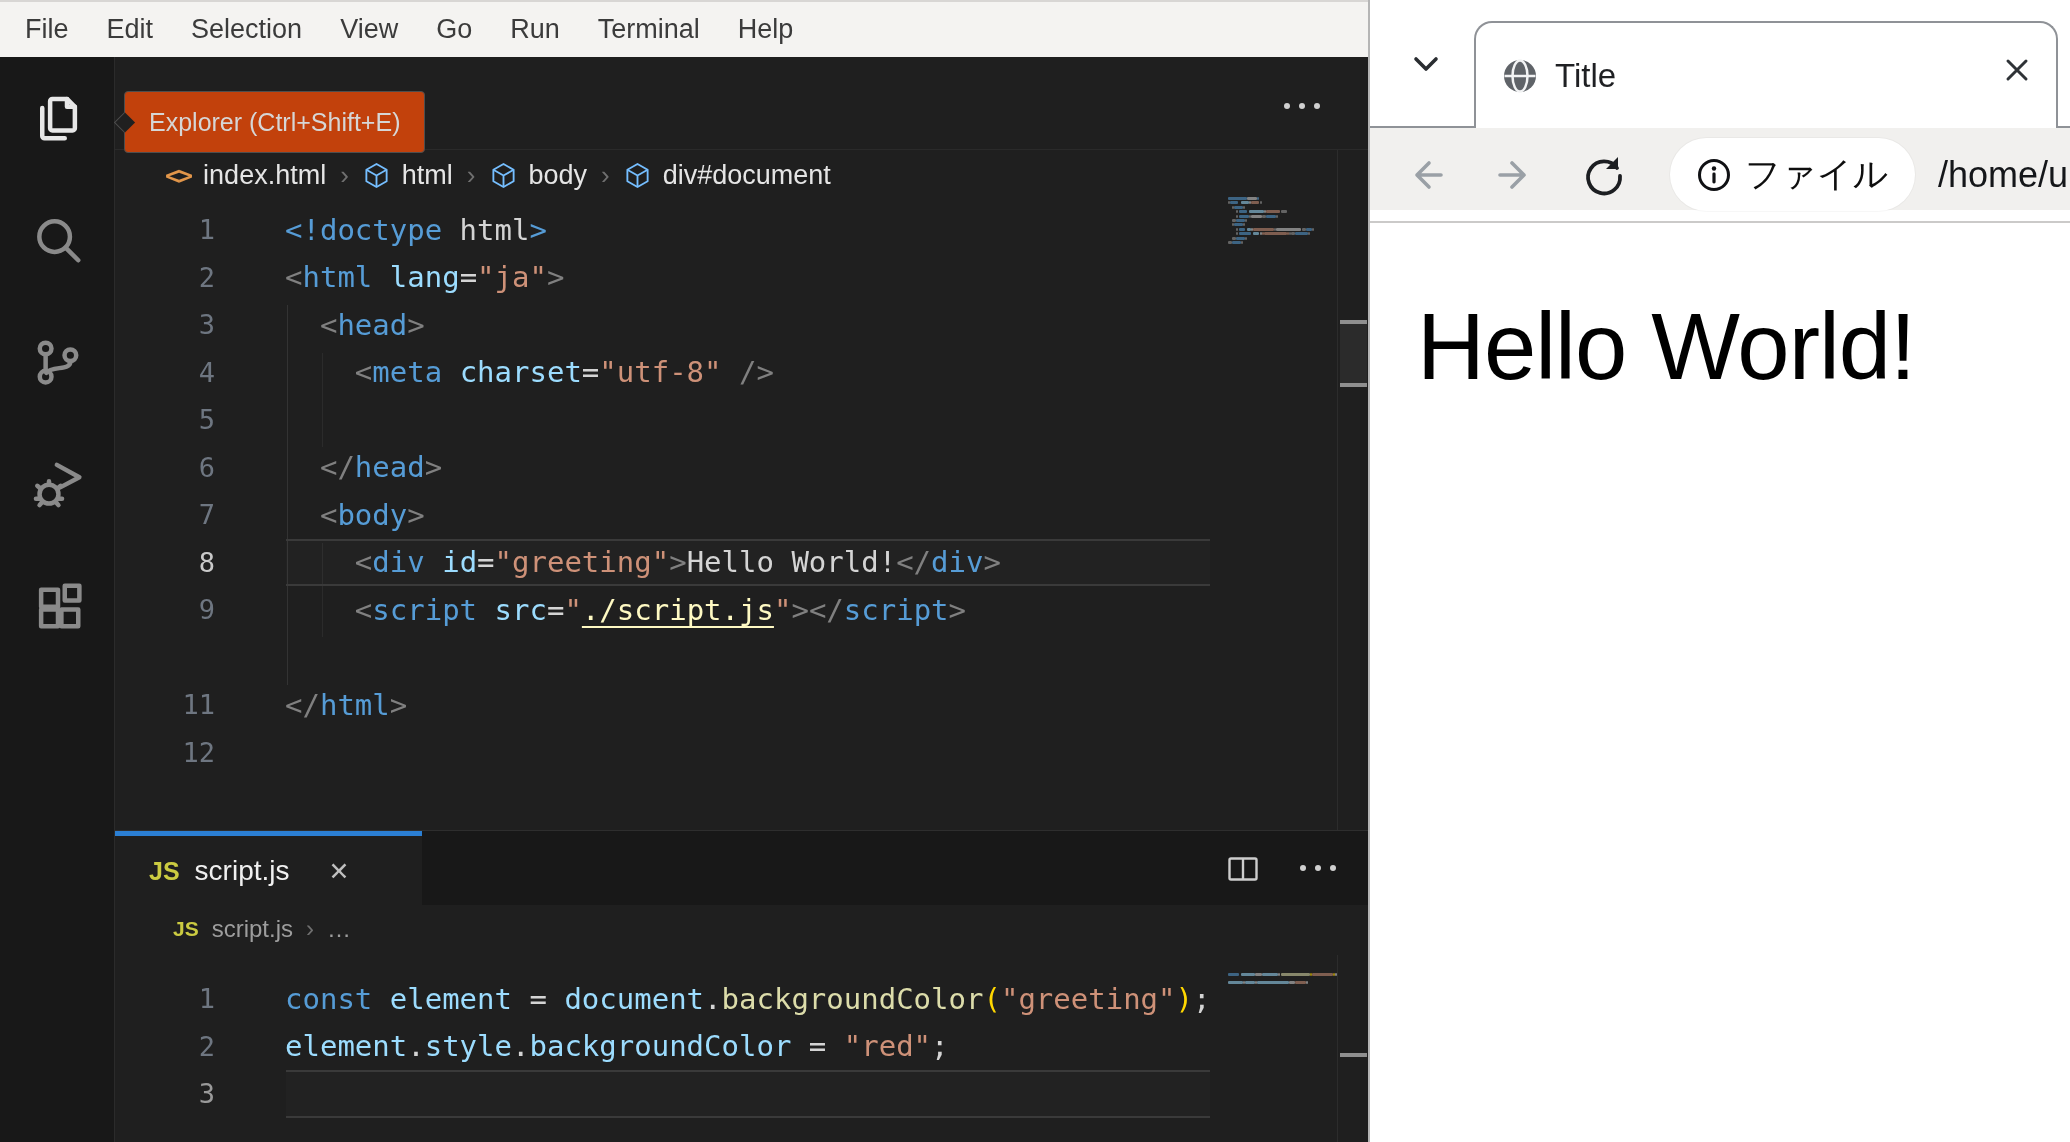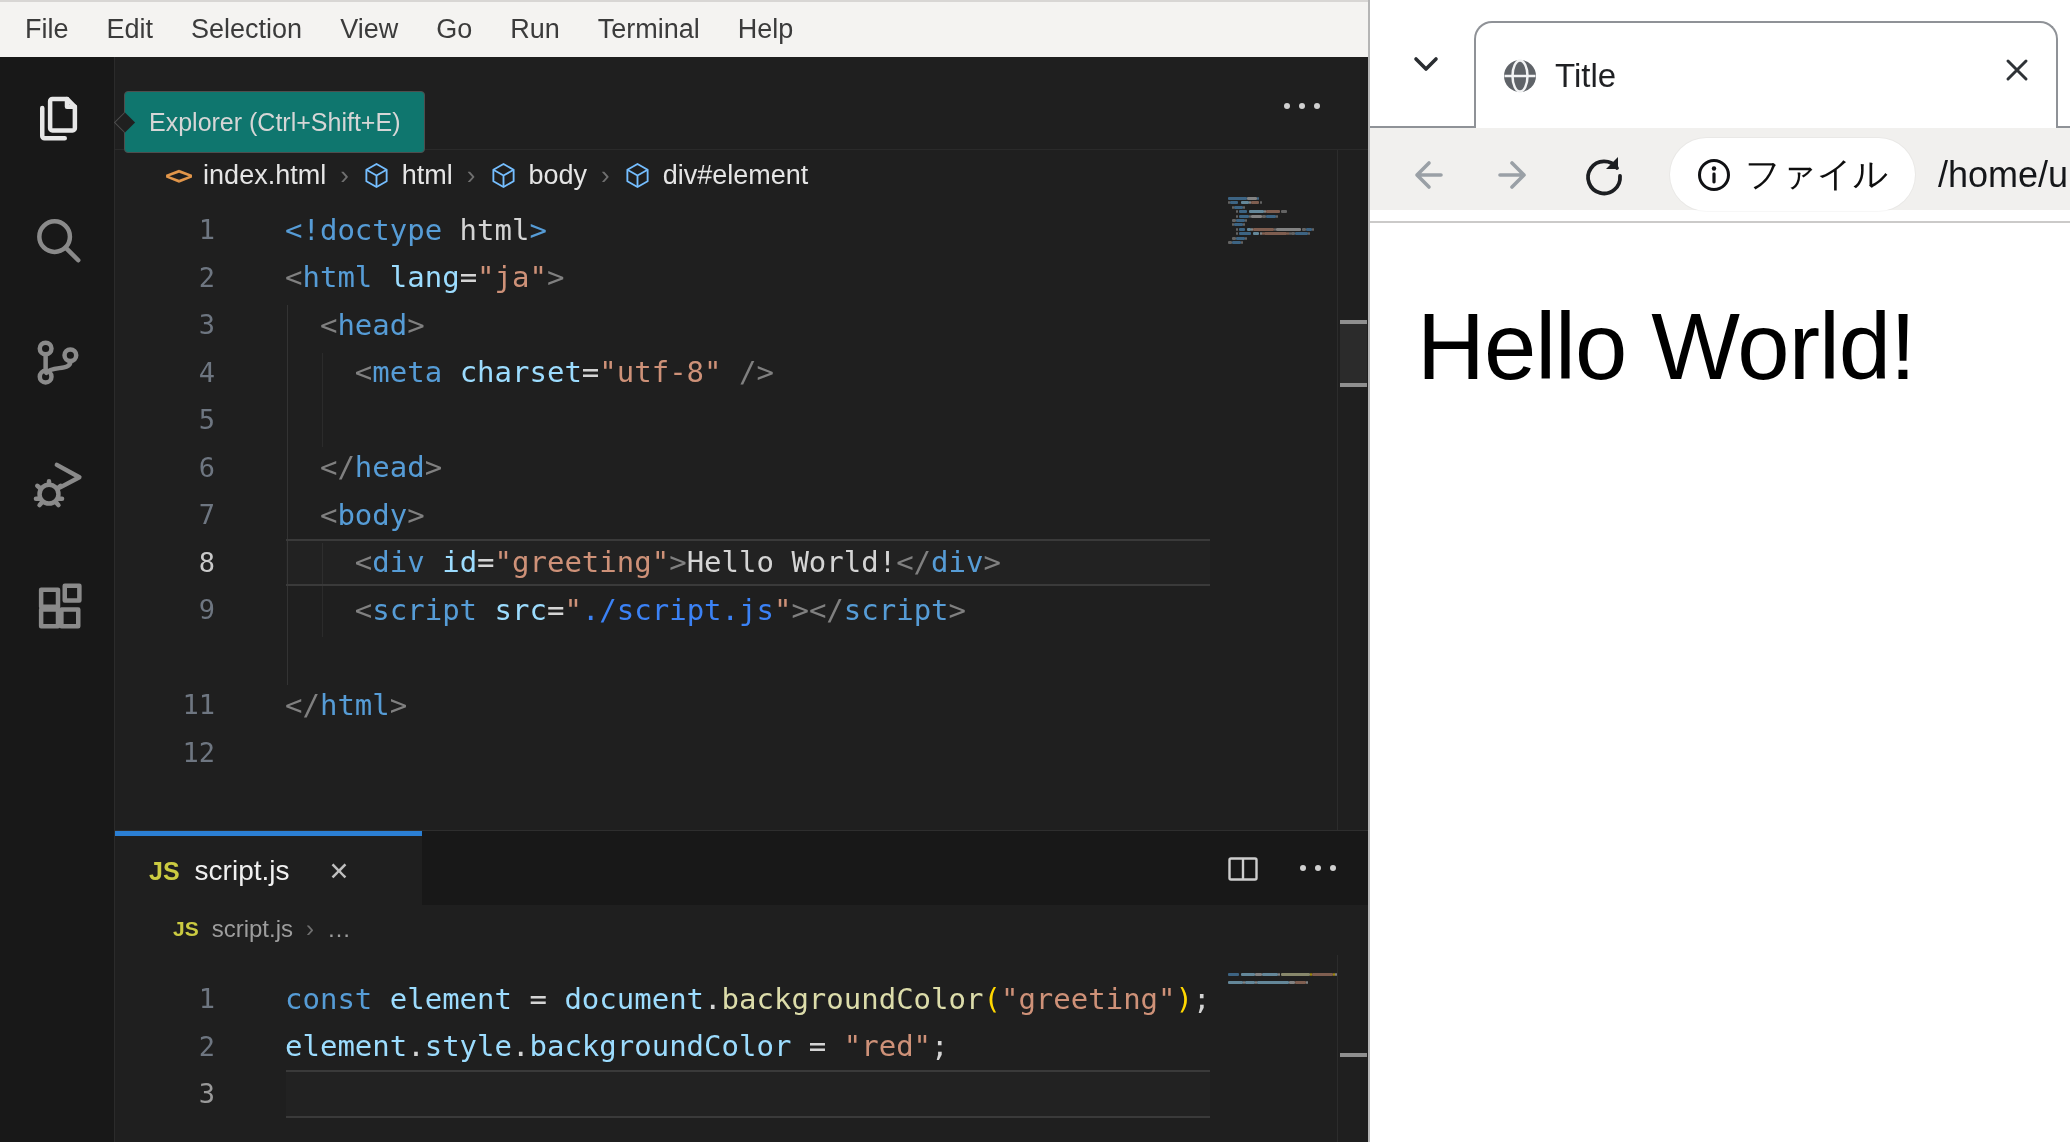--- a/index.html
+++ b/index.html
@@ -32,21 +32,21 @@
   .js-badge{color:#cbcb41;font-weight:bold;font-family:"Liberation Sans",sans-serif}
 
   .codeview{position:absolute;left:0;right:0;top:0;bottom:0;pointer-events:none}
   .line{position:absolute;left:0;width:1095px;height:47.5px;display:flex;align-items:center;pointer-events:auto}
   .ln{width:100px;text-align:right;font-family:"DejaVu Sans Mono",monospace;font-size:27px;color:#6e7681;flex:none}
   .ln.cur8{color:#c9c9c9}
   .ln.cur3{color:#9a9a9a}
   .cd{margin-left:70px;font-family:"DejaVu Sans Mono",monospace;font-size:29px;white-space:pre}
   .tok-kw{color:#569cd6}.tok-at{color:#9cdcfe}.tok-vr{color:#9cdcfe}.tok-st{color:#ce9178}
   .tok-pn{color:#808080}.tok-fg{color:#d4d4d4}.tok-fn{color:#dcdcaa}.tok-gd{color:#ffd700}
-  .tok-lk{color:#3b82f6;text-underline-offset:6px}
+  .tok-lk{color:#fef9c3;text-decoration:underline;text-underline-offset:6px}
 
   .guide{position:absolute;width:1px;background:#333}
   .curline{position:absolute;left:171px;width:924px;height:47.5px;border-top:2px solid #3a3a3a;border-bottom:2px solid #3a3a3a;background:rgba(255,255,255,.015)}
 
   .minimap{position:absolute;width:120px}
   .minimap i{position:absolute;height:3px;border-radius:1px}
 
   .ruler-line{position:absolute;width:1px;background:#2c2c2c}
   .ruler-mark{position:absolute;left:1225px;width:27px;height:4px;background:#8f8f8f}
   .ruler-fill{position:absolute;left:1225px;width:27px;background:rgba(130,130,130,.12)}
@@ -60,21 +60,21 @@
   .split-icon{position:absolute;left:1110px;top:20px}
   .split-icon svg{width:36px;height:36px;stroke:#cdcdcd;fill:none;stroke-width:1.6}
   .dots.panel{left:1185px;top:34px}
 
   .pcrumbs{position:absolute;left:0;right:0;top:848px;height:47px;display:flex;align-items:center;
            padding-left:58px;gap:13px;font-size:24px;color:#9d9d9d}
   .pcrumbs .js-badge{font-size:21px}
   .pcrumbs .sep{color:#6f6f6f}
 
   
-  .tooltip{position:absolute;left:124px;top:91px;height:62px;background:#0f766e;border:1px solid #4e4e4e;
+  .tooltip{position:absolute;left:124px;top:91px;height:62px;background:#c2410c;border:1px solid #4e4e4e;
            border-radius:4px;display:flex;align-items:center;padding:0 24px;font-size:25px;color:#d6d6d6;z-index:50}
   .tooltip:before{content:"";position:absolute;left:-8px;top:23px;width:14px;height:14px;background:#202020;
                   border-left:1px solid #4e4e4e;border-bottom:1px solid #4e4e4e;transform:rotate(45deg)}
 
   
   .browser{position:absolute;left:1368px;top:0;width:702px;height:1142px;background:#fff;border-left:2px solid #b5b5b5}
   .bstrip{position:absolute;left:0;top:0;right:0;height:128px;background:#fff}
   .btabline{position:absolute;left:0;top:126px;right:0;height:2px;background:#8f9297}
   .btab{position:absolute;left:104px;top:21px;width:584px;height:107px;background:#fff;border:2px solid #8f9297;
         border-bottom:none;border-radius:18px 18px 0 0;z-index:2;display:flex;align-items:center;padding-left:26px;gap:17px}
@@ -178,21 +178,21 @@
             </svg>
           </span>
           <span class="cl">body</span>
           <span class="sep">›</span>
           <span class="ci-cube">
             <svg viewBox="0 0 16 16" fill="none" stroke="#75beff" stroke-width="1.1" stroke-linejoin="round">
               <path d="M8 1.2 L14 4.6 V11.4 L8 14.8 L2 11.4 V4.6 Z"></path>
               <path d="M2 4.6 L8 8 L14 4.6 M8 8 V14.8"></path>
             </svg>
           </span>
-          <span class="cl">div#element</span>
+          <span class="cl">div#document</span>
         </div>
 
       <div class="guide" style="left:172px;top:248px;height:380px"></div>
       <div class="guide" style="left:207px;top:296px;height:94px;background:#2b2b2b"></div>
       <div class="guide" style="left:207px;top:486px;height:94px;background:#2b2b2b"></div>
 
       <div class="curline" style="top:481.5px"></div>
 
       <div class="codeview">
           <div class="line" style="top: 149px;">

